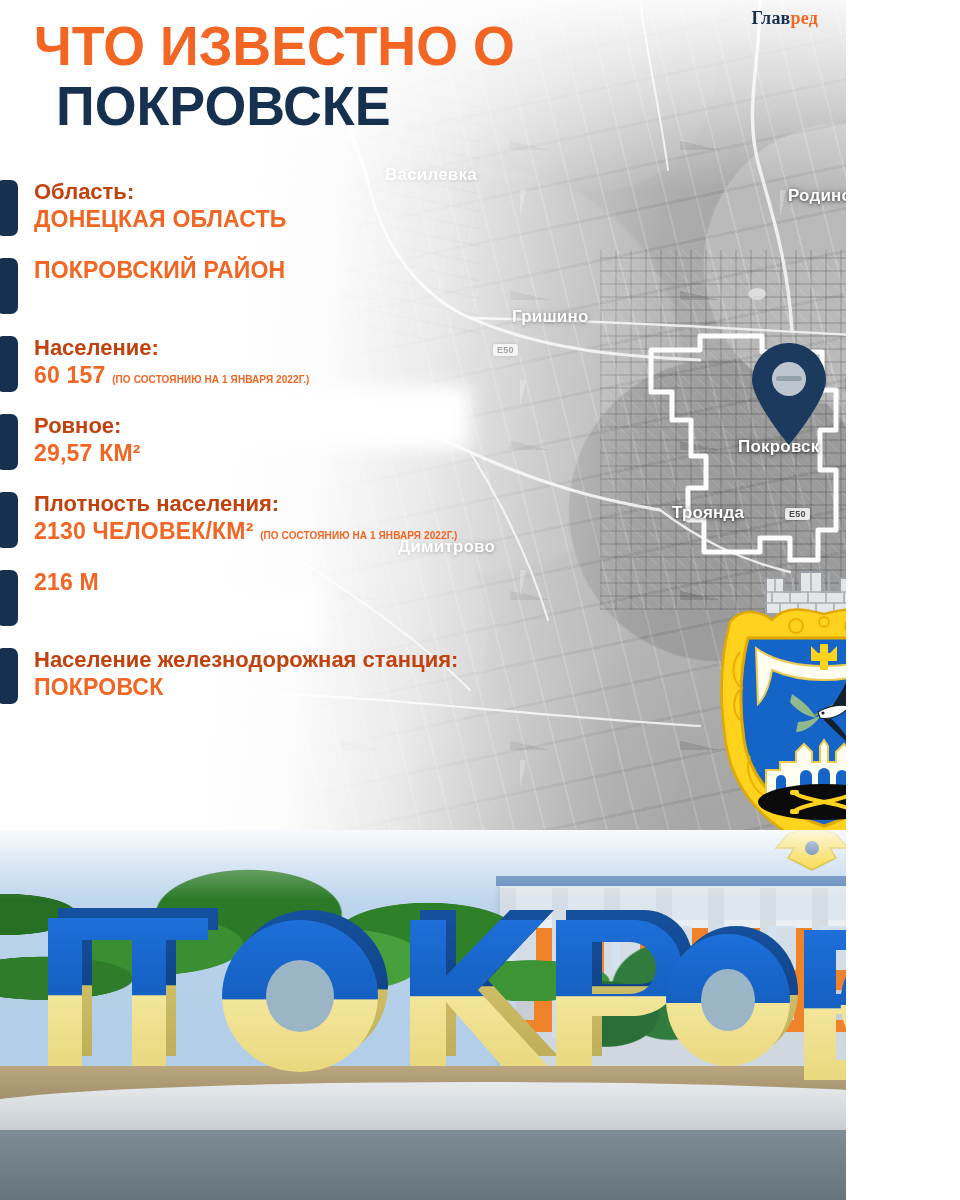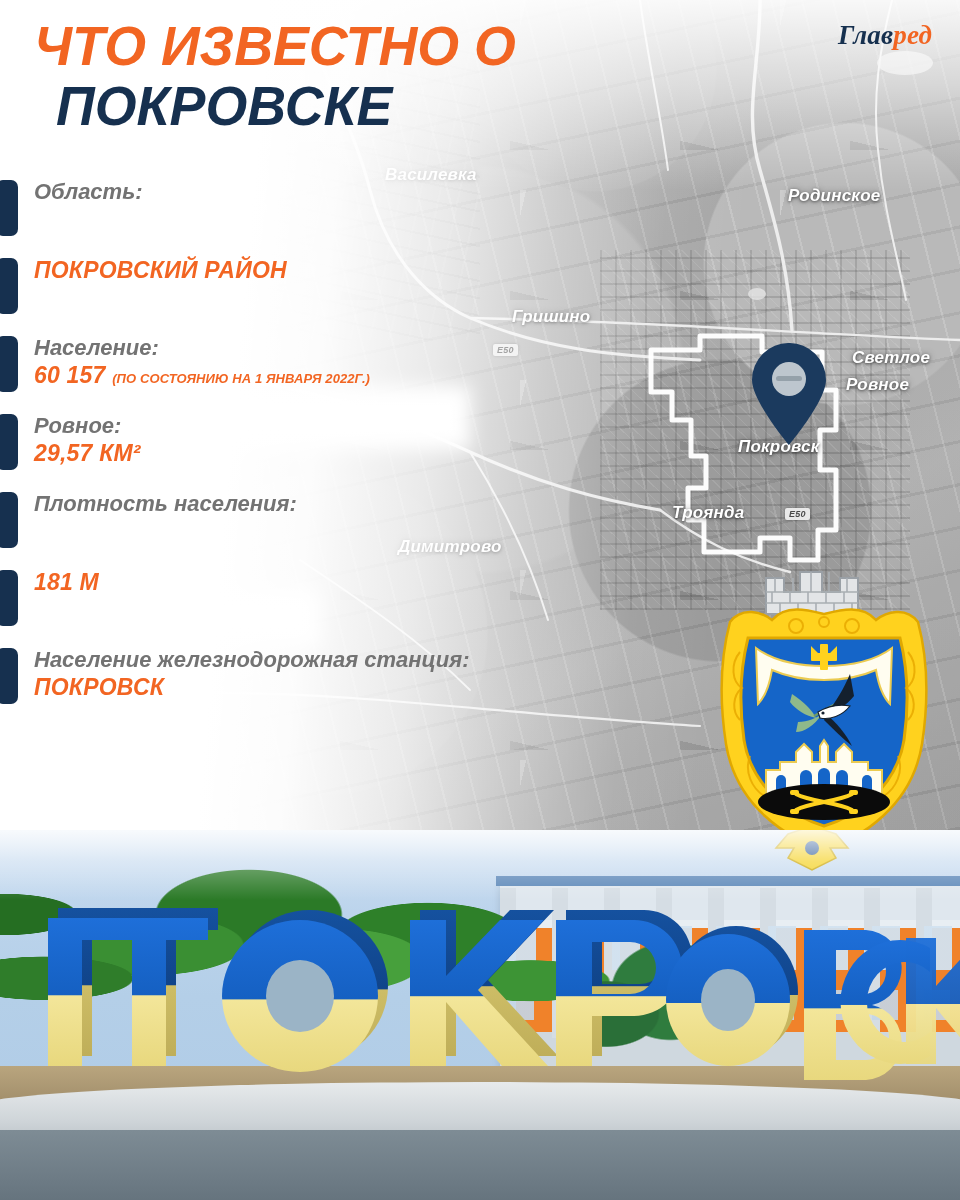--- a/index.html
+++ b/index.html
@@ -5,21 +5,21 @@
 <style>
   * { margin:0; padding:0; box-sizing:border-box; }
   html,body { width:960px; height:1200px; }
   body {
     font-family: "Liberation Sans", "DejaVu Sans", sans-serif;
     background:#ffffff;
     overflow:hidden;
     position:relative;
   }
 
-  .poster { position:relative; width:960px; height:1200px; overflow:hidden; background:#fff;font-style:italic; }
+  .poster { position:relative; width:846px; height:1200px; overflow:hidden; background:#fff; }
 
   
   .map-layer {
     position:absolute; left:0; top:0; width:960px; height:880px;
     overflow:hidden;
     background:#9a9a9a;
   }
   .map-sat {
     position:absolute; inset:0;
     filter:grayscale(1) contrast(0.95) brightness(1.06);
@@ -113,44 +113,44 @@
     font-family:"Liberation Sans","DejaVu Sans",sans-serif;
     transform:scaleX(.96); transform-origin:left center;
   }
   .title-l2 {
     font-size:56px; line-height:60px; font-weight:900;
     color:#16304F; letter-spacing:0px; margin-left:22px;
     transform:scaleX(.96); transform-origin:left center;
   }
 
   .brand {
-    position:absolute; right:28px; top:20px; z-index:7;
+    position:absolute; right:28px; top:8px; z-index:7;
     font-family:"Liberation Serif","DejaVu Serif",serif;
-    font-size:27px; font-weight:700; letter-spacing:.2px;
+    font-size:18px; font-weight:700; letter-spacing:.2px;
   }
   .brand .b1 { color:#16304F; }
   .brand .b2 { color:#F26522; }
 
   
   .facts { position:absolute; left:0; top:178px; width:760px; z-index:6; }
   .fact { position:relative; height:78px; padding-left:34px; }
   .bullet {
     position:absolute; left:-4px; top:2px; width:22px; height:56px;
     background:#16304F;
     border-radius:7px;
   }
   .fact-label {
-    font-size:22px; font-weight:700; color:#737373;
+    font-size:22px; font-weight:700; color:#c2410c;
     line-height:27px; white-space:nowrap;
   }
   .fact-value {
     font-size:23px; font-weight:700; color:#F26522;
     line-height:29px; letter-spacing:.2px; white-space:nowrap;
   }
-  .fact-note { font-size:13px; font-weight:700; color:#F26522; letter-spacing:.1px; }
+  .fact-note { font-size:10px; font-weight:700; color:#F26522; letter-spacing:.1px; }
 
   
   .photo {
     position:absolute; left:0; bottom:0; width:960px; height:370px;
     overflow:hidden;
   }
   .sky {
     position:absolute; inset:0;
     background:linear-gradient(180deg,#cfe0f2 0%,#bcd4ec 22%,#b4cfe8 45%,#aecae6 100%);
   }
@@ -388,20 +388,21 @@
 
   <div class="brand">
     <span class="b1">Глав</span><span class="b2">ред</span>
   </div>
 
   <div class="facts">
 
     <div class="fact">
       <div class="bullet"></div>
       <div class="fact-label">Область:</div>
+      <div class="fact-value">ДОНЕЦКАЯ ОБЛАСТЬ</div>
     </div>
 
     <div class="fact">
       <div class="bullet"></div>
       <div class="fact-value">ПОКРОВСКИЙ РАЙОН</div>
     </div>
 
     <div class="fact">
       <div class="bullet"></div>
       <div class="fact-label">Население:</div>
@@ -410,25 +411,26 @@
 
     <div class="fact">
       <div class="bullet"></div>
       <div class="fact-label">Ровное:</div>
       <div class="fact-value">29,57 КМ²</div>
     </div>
 
     <div class="fact">
       <div class="bullet"></div>
       <div class="fact-label">Плотность населения:</div>
-    </div>
-
-    <div class="fact">
-      <div class="bullet"></div>
-      <div class="fact-value">181 М</div>
+      <div class="fact-value nb"><span>2130 ЧЕЛОВЕК/КМ²</span> <span class="fact-note">(ПО СОСТОЯНИЮ НА 1 ЯНВАРЯ 2022Г.)</span></div>
+    </div>
+
+    <div class="fact">
+      <div class="bullet"></div>
+      <div class="fact-value">216 М</div>
     </div>
 
     <div class="fact">
       <div class="bullet"></div>
       <div class="fact-label">Население железнодорожная станция:</div>
       <div class="fact-value">ПОКРОВСК</div>
     </div>
 
   </div>
 

